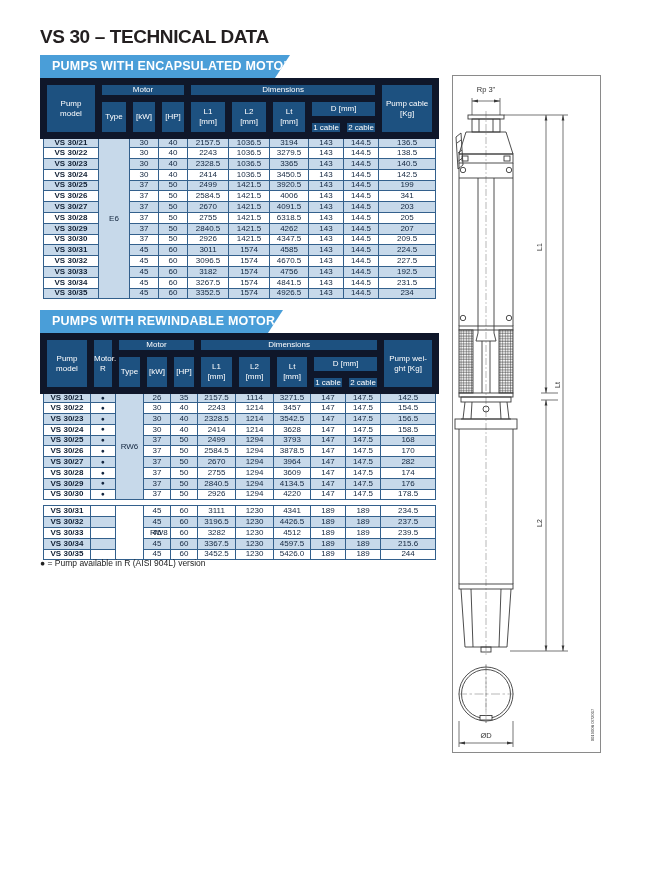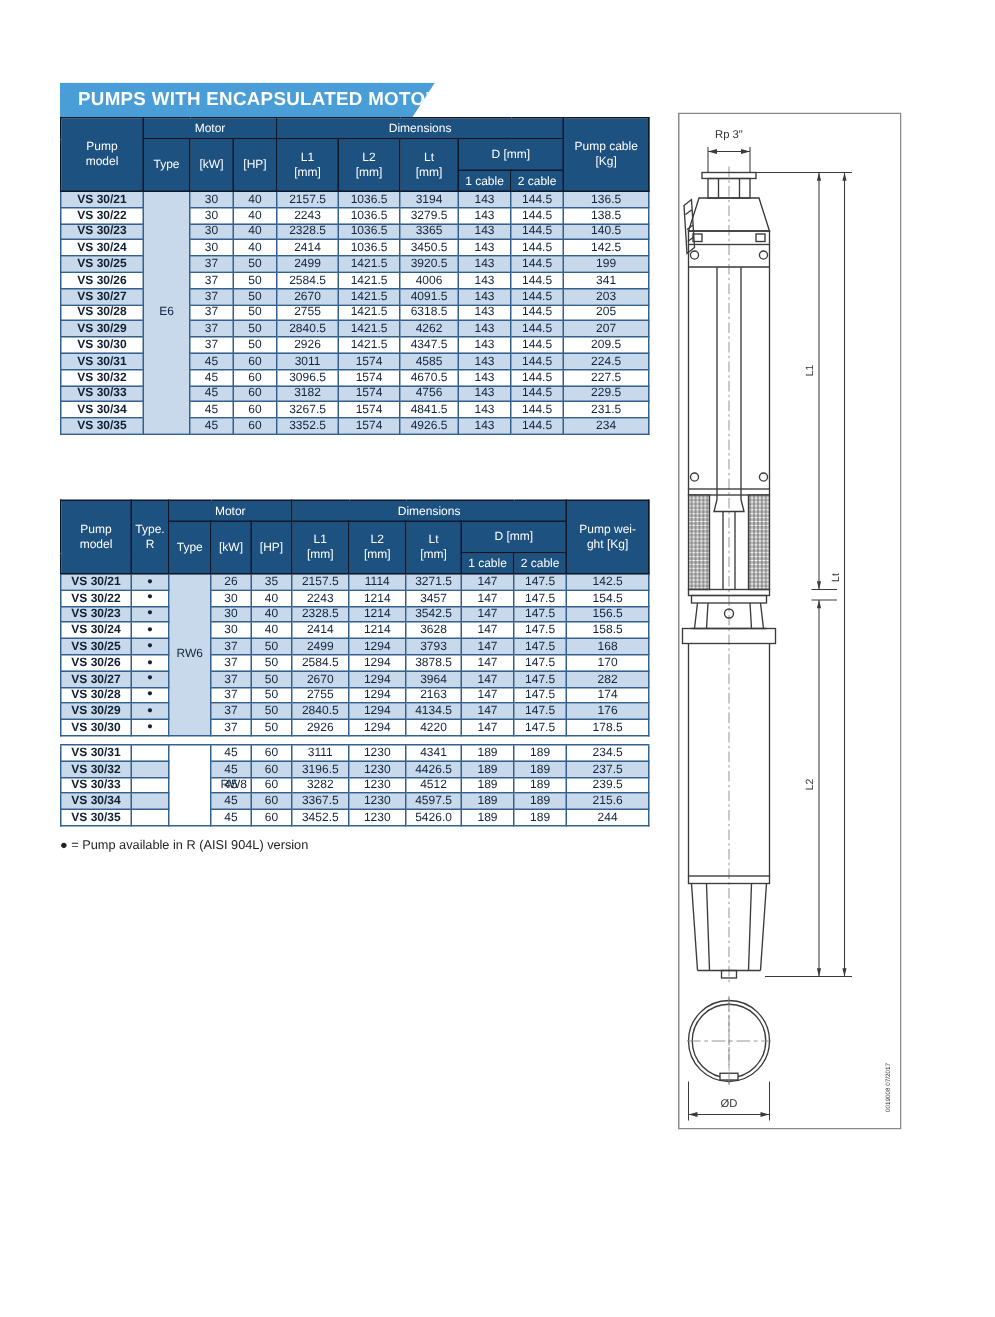--- a/index.html
+++ b/index.html
@@ -16,21 +16,21 @@
             clip-path:polygon(0 0,100% 0,calc(100% - 15px) 100%,0 100%); }
   .b1 { top:55px;  width:250px; }
   .b2 { top:310px; width:243px; }
 
   table.spec { position:absolute; left:40px; border-collapse:collapse; table-layout:fixed;
                font-size:8px; color:#12253e; background:#fff; }
   .t1 { top:78px;  width:392px; }
   .t2 { top:333px; width:392px; }
 
   .spec th { background:var(--navy,#1d5180); color:#fff; font-weight:normal;
-             border:1px solid #0f172a; font-size:8px; line-height:1.2;
+             border:7px solid #0f172a; font-size:8px; line-height:1.2;
              text-align:center; vertical-align:middle; padding:0; }
   .spec thead tr.hr1 th { height:14px; }
   .spec thead tr.hr2 th { height:21px; }
   .spec thead tr.hr3 th { height:14px; }
   .pre { white-space:pre-line; }
 
   .spec td { border:1px solid #33608c; text-align:center; vertical-align:middle;
              height:10.8px; line-height:1; padding:0; background:#fff; }
   .spec tr.shade td { background:var(--shade,#c7d9ea); }
   .spec td.model { font-weight:bold; color:#101f33; }
@@ -43,20 +43,21 @@
   .footnote { position:absolute; left:40px; top:558px; font-size:8.5px; color:#222; }
 
   .drawing { position:absolute; left:452px; top:75px; }
   .drawing text { font-family:"Liberation Sans",sans-serif; fill:#333; }
 </style>
 </head>
 <body>
 
 <div class="page">
 
+  <div class="title">VS 30 – TECHNICAL DATA</div>
 
   <div class="banner b1">PUMPS WITH ENCAPSULATED MOTOR</div>
 
   <table class="spec t1">
     <colgroup>
       <col style="width:55px">
         <col style="width:31px">
         <col style="width:29px">
         <col style="width:29px">
       <col style="width:41px">
@@ -228,21 +229,21 @@
         </tr>
         <tr class="shade">
           <td class="model">VS 30/33</td>
           <td>45</td>
           <td>60</td>
           <td>3182</td>
           <td>1574</td>
           <td>4756</td>
           <td>143</td>
           <td>144.5</td>
-          <td>229.5</td>
+          <td>192.5</td>
         </tr>
         <tr>
           <td class="model">VS 30/34</td>
           <td>45</td>
           <td>60</td>
           <td>3267.5</td>
           <td>1574</td>
           <td>4841.5</td>
           <td>143</td>
           <td>144.5</td>
@@ -255,40 +256,41 @@
           <td>3352.5</td>
           <td>1574</td>
           <td>4926.5</td>
           <td>143</td>
           <td>144.5</td>
           <td>234</td>
         </tr>
       </tbody>
   </table>
 
+  <div class="banner b2">PUMPS WITH REWINDABLE MOTOR</div>
 
   <table class="spec t2">
     <colgroup>
       <col style="width:47px">
         <col style="width:25px">
         <col style="width:28px">
         <col style="width:27px">
         <col style="width:27px">
       <col style="width:38px">
         <col style="width:38px">
         <col style="width:37px">
       <col style="width:35px">
         <col style="width:35px">
         <col style="width:55px">
     </colgroup>
     <thead>
       <tr class="hr1">
         <th rowspan="3" class="pre">Pump
 model</th>
-        <th rowspan="3" class="pre">Type.
+        <th rowspan="3" class="pre">Motor.
 R</th>
         <th colspan="3">Motor</th>
         <th colspan="5">Dimensions</th>
         <th rowspan="3" class="pre">Pump wei-
 ght [Kg]</th>
       </tr>
       <tr class="hr2">
         <th rowspan="2">Type</th>
         <th rowspan="2">[kW]</th>
         <th rowspan="2">[HP]</th>
@@ -391,21 +393,21 @@
           <td>147.5</td>
           <td>282</td>
         </tr>
         <tr>
           <td class="model">VS 30/28</td>
           <td class="dot">●</td>
           <td>37</td>
           <td>50</td>
           <td>2755</td>
           <td>1294</td>
-          <td>2163</td>
+          <td>3609</td>
           <td>147</td>
           <td>147.5</td>
           <td>174</td>
         </tr>
         <tr class="shade">
           <td class="model">VS 30/29</td>
           <td class="dot">●</td>
           <td>37</td>
           <td>50</td>
           <td>2840.5</td>

